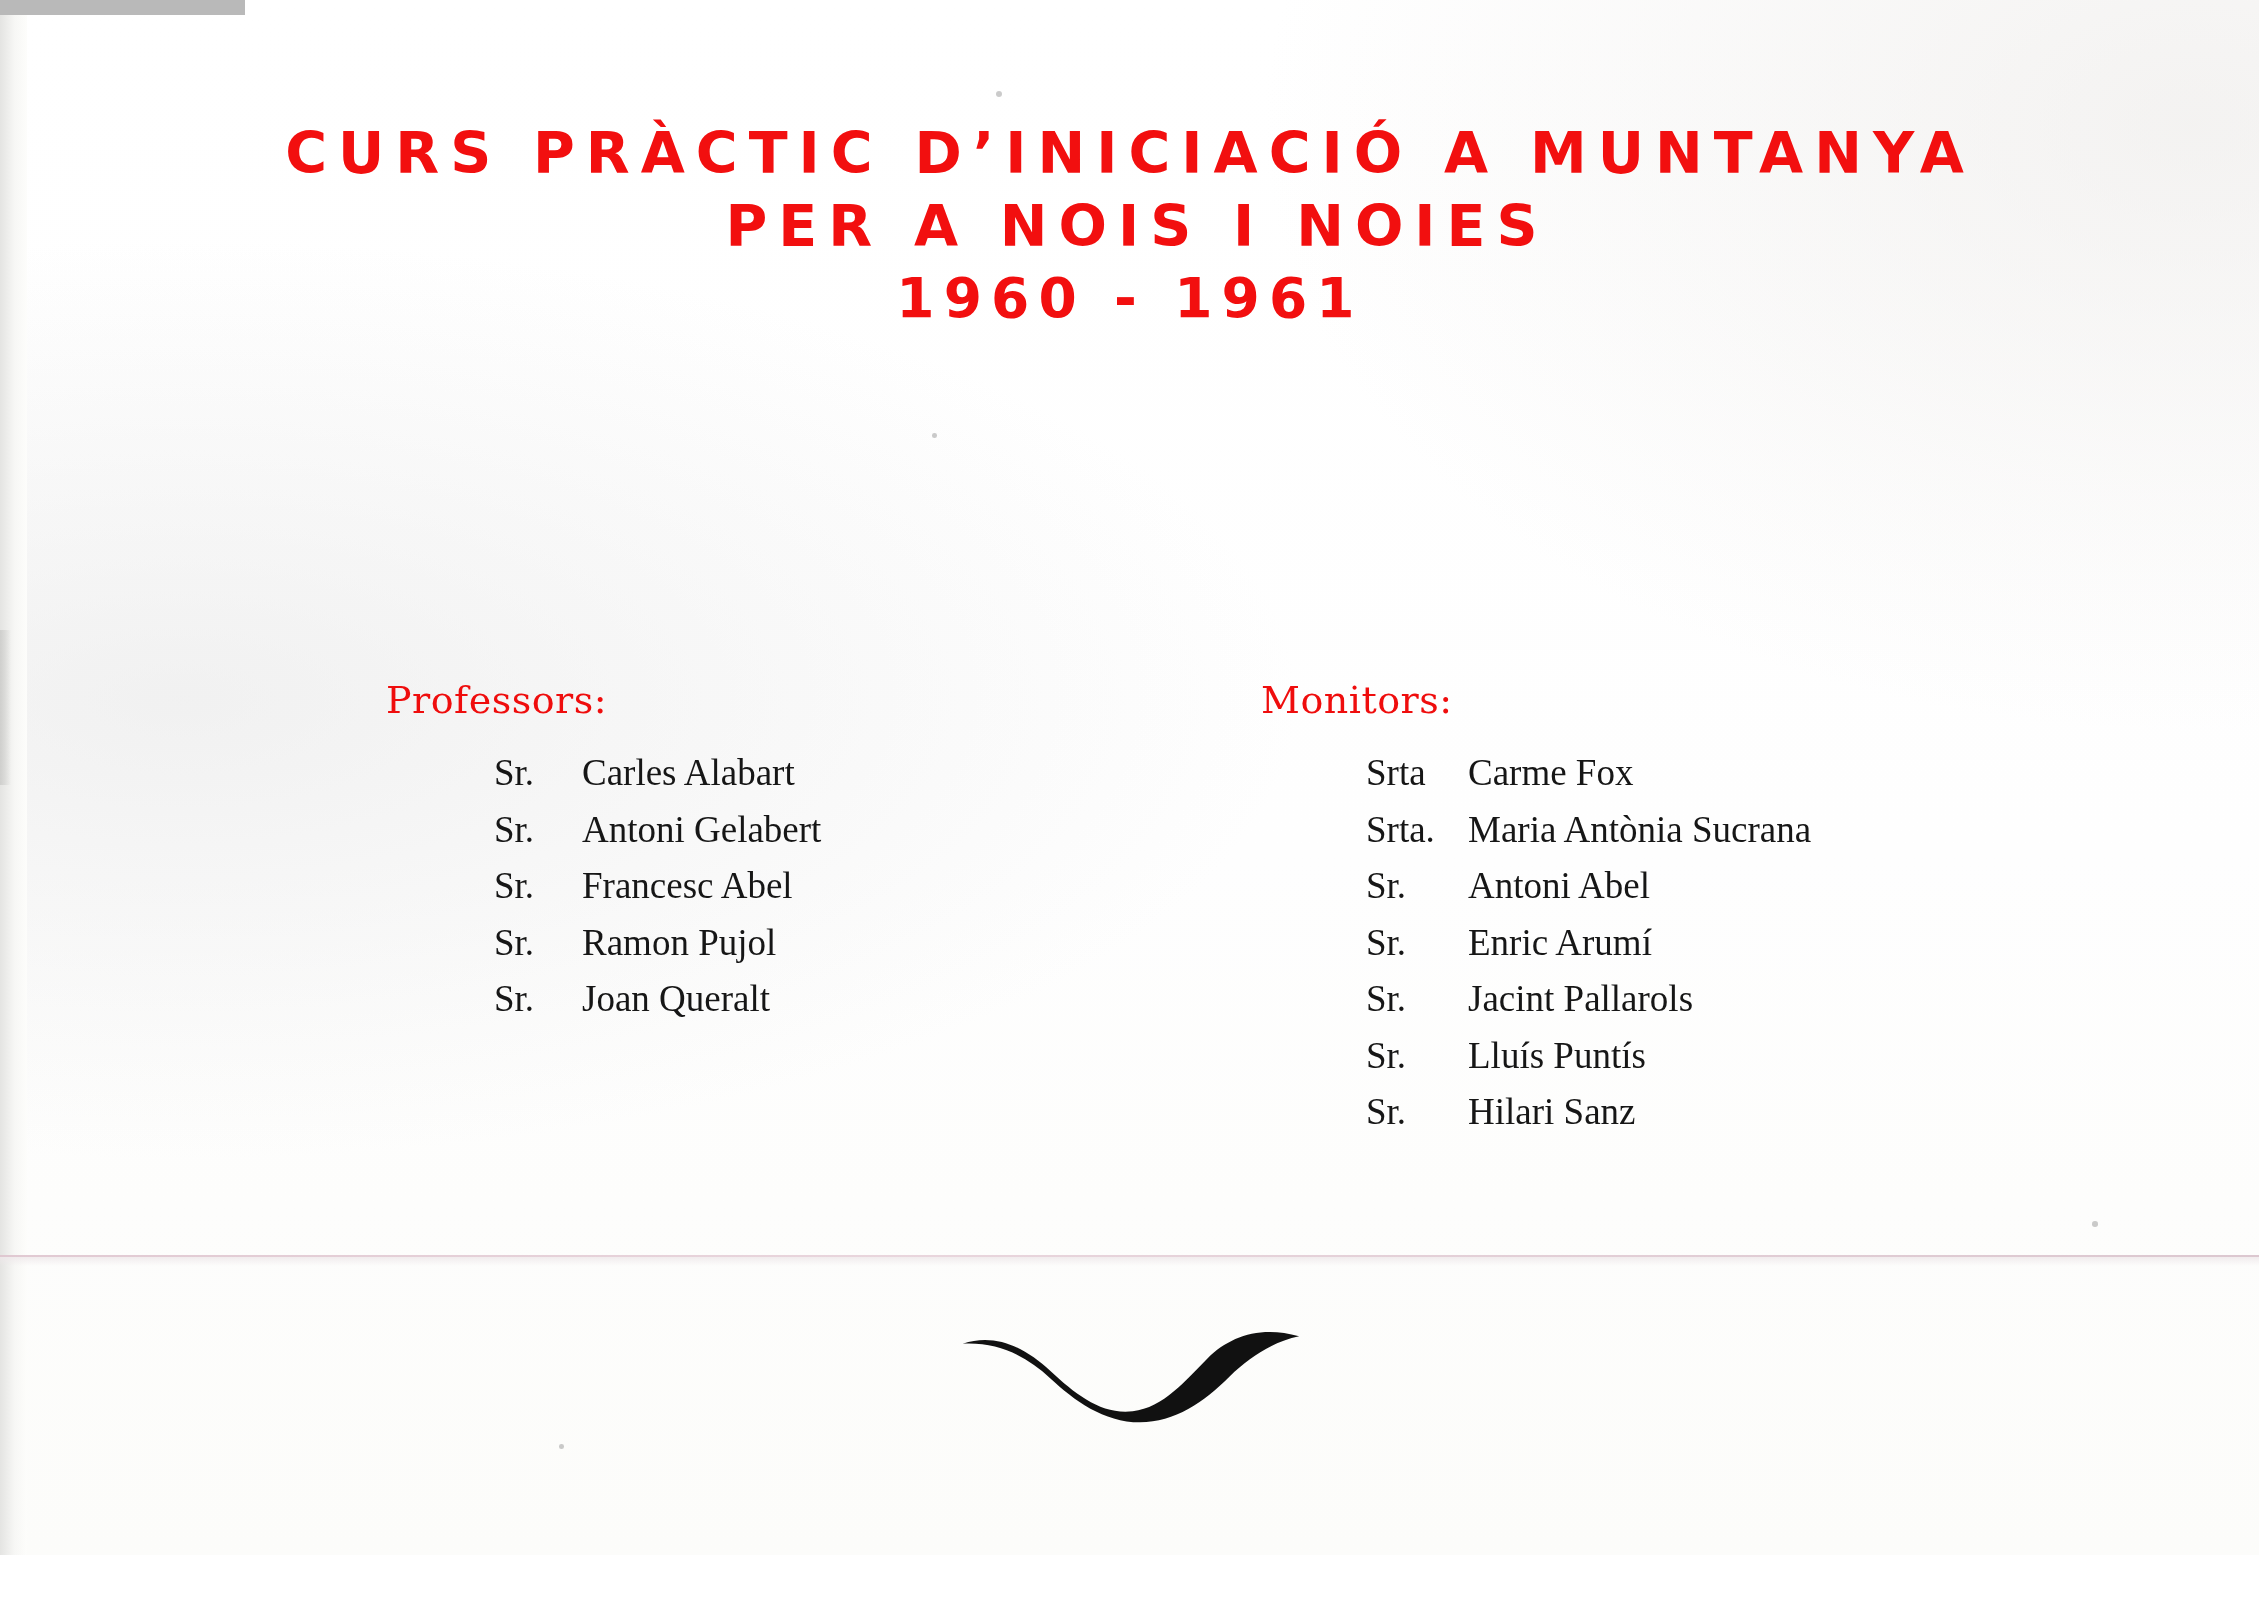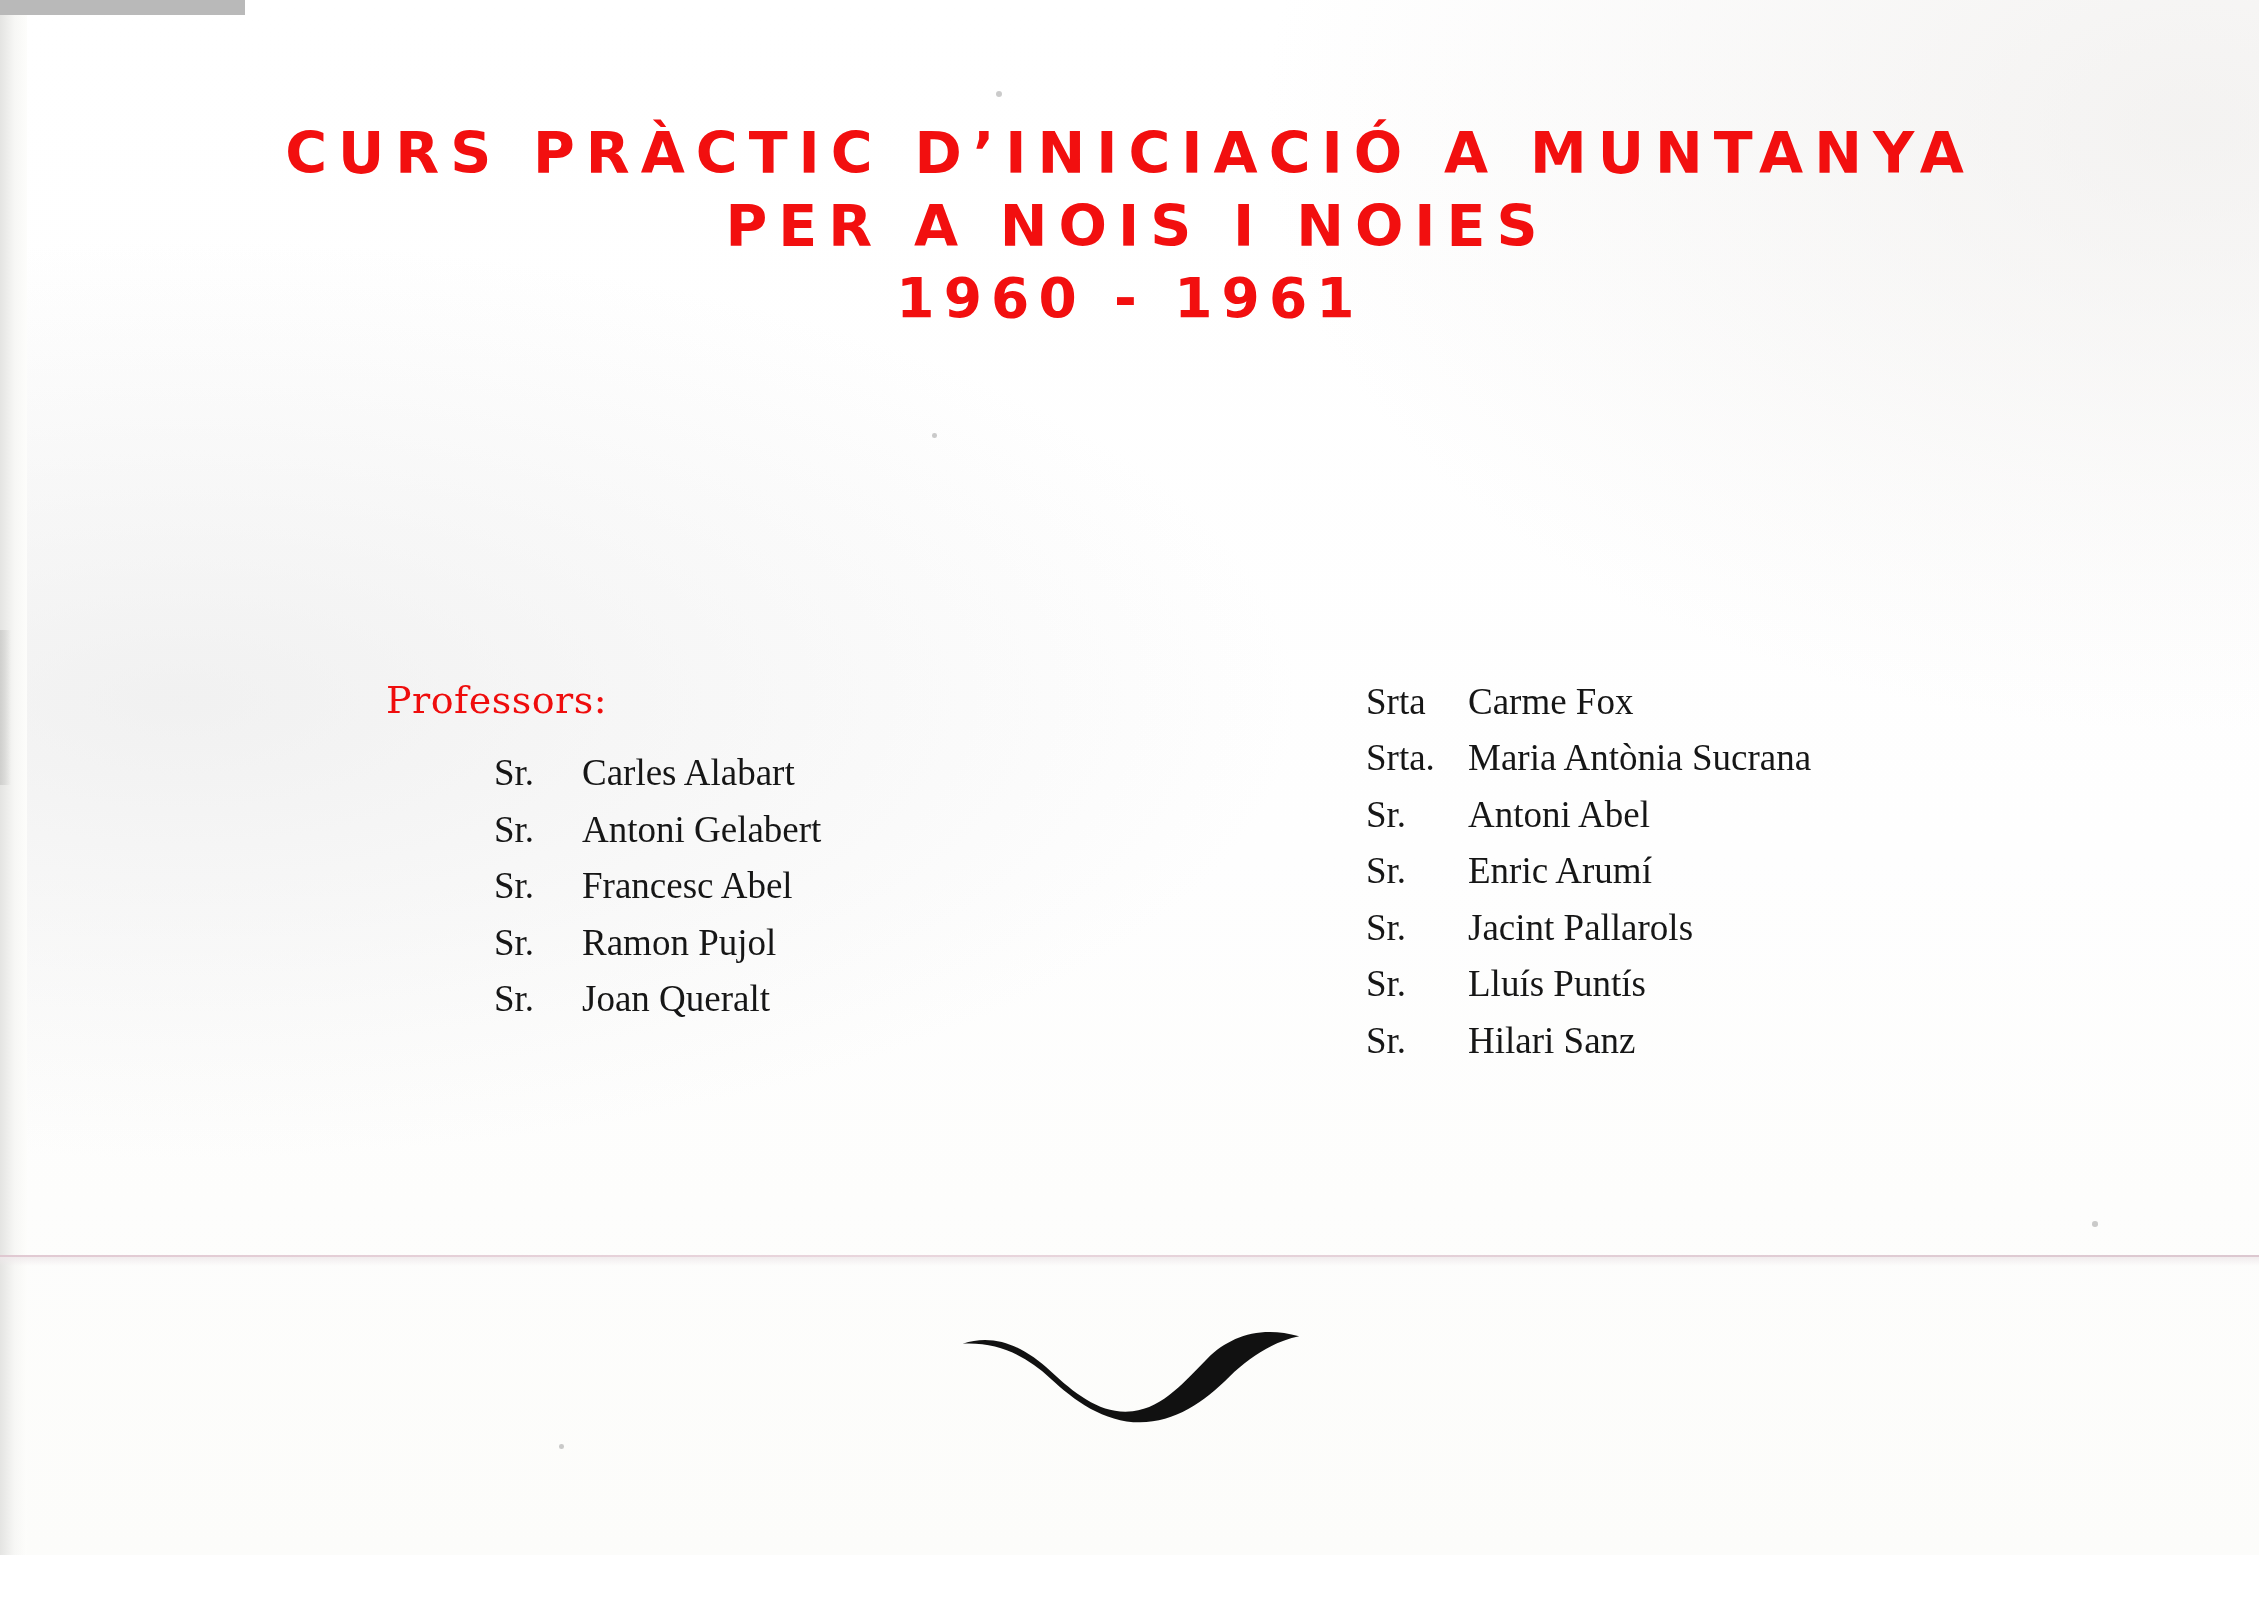--- a/index.html
+++ b/index.html
@@ -166,20 +166,21 @@
       <li>
         <span class="tt">Sr.</span><span>Ramon Pujol</span>
       </li>
       <li>
         <span class="tt">Sr.</span><span>Joan Queralt</span>
       </li>
     </ul>
   </div>
 
   <div class="col col-right">
+    <div class="col-heading">Monitors:</div>
     <ul class="names">
       <li>
         <span class="tt">Srta</span><span>Carme Fox</span>
       </li>
       <li>
         <span class="tt">Srta.</span><span>Maria Antònia Sucrana</span>
       </li>
       <li>
         <span class="tt">Sr.</span><span>Antoni Abel</span>
       </li>

